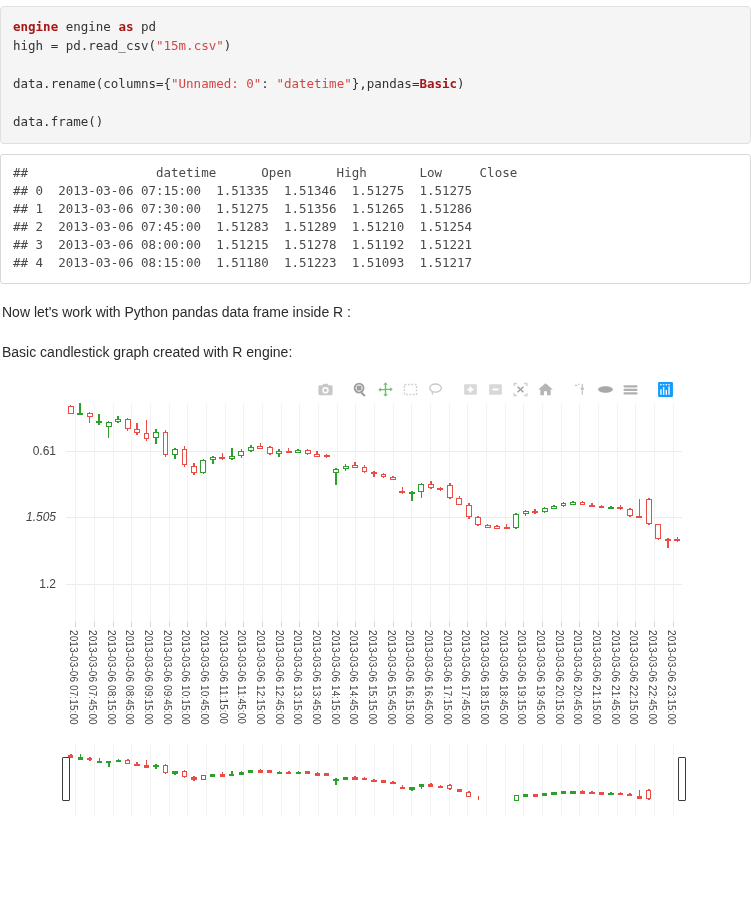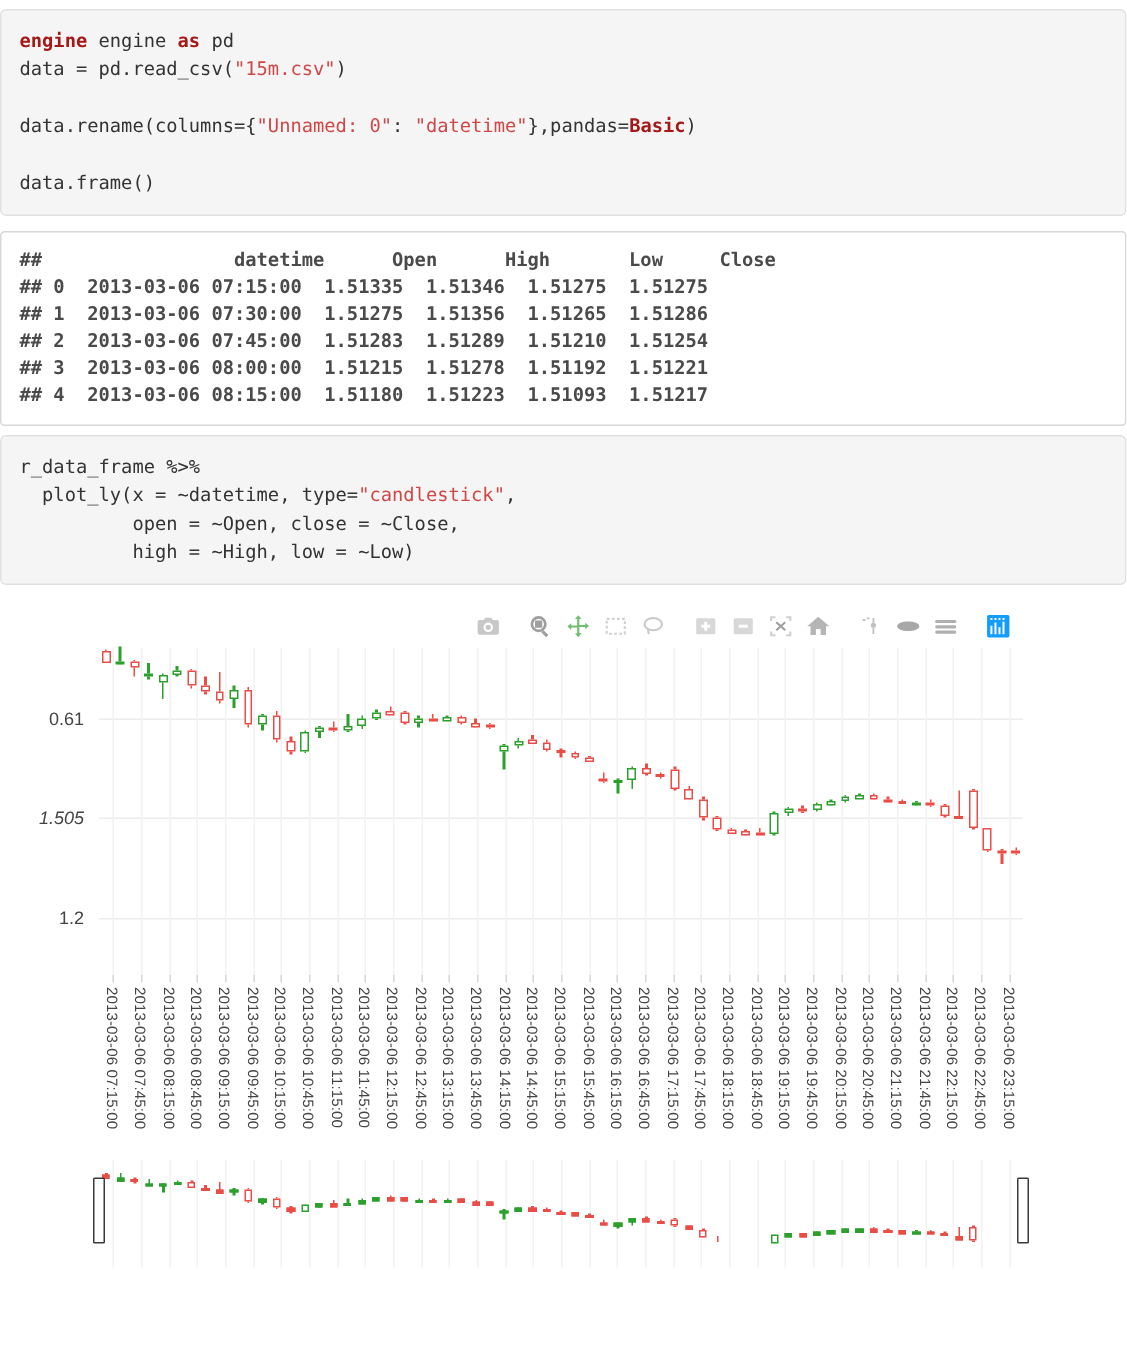--- a/index.html
+++ b/index.html
@@ -37,21 +37,20 @@
   .bool { color: #a61717; font-weight: bold; }
 
   .outblock {
     background: #ffffff;
     border: 1px solid #d8d8d8;
     border-radius: 3px;
     margin: 10px 0 0 0;
     padding: 9px 12px 11px 12px;
     width: 100%;
     overflow: hidden;
-    font-weight: bold;
   }
   .outblock pre {
     margin: 0;
     font-family: "DejaVu Sans Mono", "Liberation Mono", monospace;
     font-size: 12.5px;
     line-height: 18px;
     color: #4a4a4a;
     white-space: pre;
   }
 
@@ -172,43 +171,39 @@
     color: #7a7a7a;
   }
 </style>
 </head>
 <body>
 
 <div class="page">
 
   <div class="codeblock">
     <pre id="code1"><span class="kw">engine</span><span> engine </span><span class="kw">as</span><span> pd</span>
-<span>data = pd.read_csv(</span><span class="str">"15m.csv"</span><span>)</span>
+<span>high = pd.read_csv(</span><span class="str">"15m.csv"</span><span>)</span>
 <span></span>
 <span>data.rename(columns={</span><span class="str">"Unnamed: 0"</span><span>: </span><span class="str">"datetime"</span><span>},pandas=</span><span class="bool">Basic</span><span>)</span>
 <span></span>
 <span>data.frame()</span></pre>
   </div>
 
   <div class="outblock">
     <pre id="out1">##                 datetime      Open      High       Low     Close
 ## 0  2013-03-06 07:15:00  1.51335  1.51346  1.51275  1.51275
 ## 1  2013-03-06 07:30:00  1.51275  1.51356  1.51265  1.51286
 ## 2  2013-03-06 07:45:00  1.51283  1.51289  1.51210  1.51254
 ## 3  2013-03-06 08:00:00  1.51215  1.51278  1.51192  1.51221
 ## 4  2013-03-06 08:15:00  1.51180  1.51223  1.51093  1.51217</pre>
   </div>
 
-
-  <div class="codeblock">
-    <pre id="code2"><span>r_data_frame %&gt;%</span>
-<span>  plot_ly(x = ~datetime, type=</span><span class="str">"candlestick"</span><span>,</span>
-<span>          open = ~Open, close = ~Close,</span>
-<span>          high = ~High, low = ~Low)</span></pre>
-  </div>
+  <p class="prose">Now let's work with Python pandas data frame inside R :</p>
+  <p class="prose second">Basic candlestick graph created with R engine:</p>
+
 
   <div class="plotly-widget">
 
     <div class="modebar" id="modebar">
         <div class="mb-btn" title="Download plot as a png">
           <svg width="17" height="17" viewBox="0 0 24 24">
             <path fill="#c8c8c8" d="M9 4l-1.2 2H4a2 2 0 0 0-2 2v10a2 2 0 0 0 2 2h16a2 2 0 0 0 2-2V8a2 2 0 0 0-2-2h-3.8L15 4H9zm3 4.5A4.5 4.5 0 1 1 7.5 13 4.5 4.5 0 0 1 12 8.5zm0 2A2.5 2.5 0 1 0 14.5 13 2.5 2.5 0 0 0 12 10.5z"></path>
           </svg>
         </div>
         <div class="mb-gap"></div>

